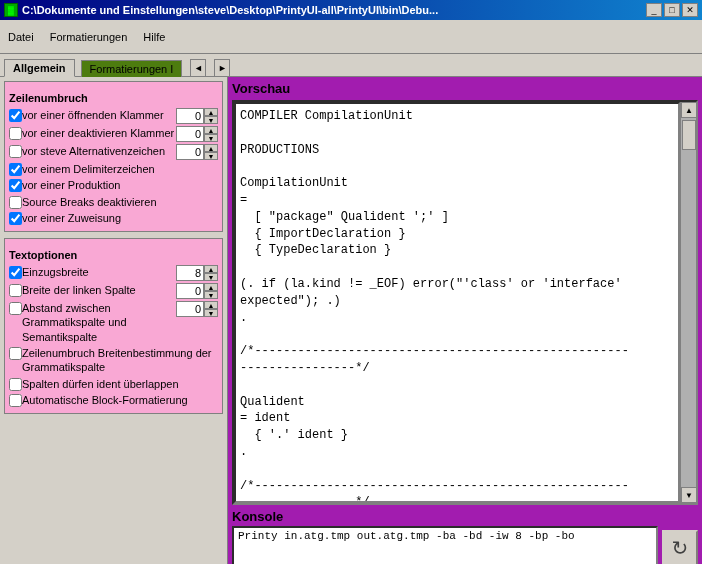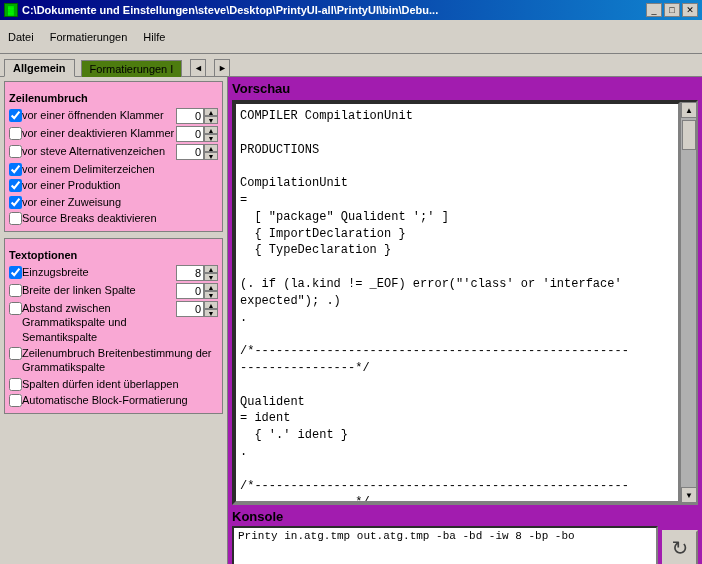--- a/index.html
+++ b/index.html
@@ -376,27 +376,27 @@
         <input type="checkbox" checked="" style="">
         <span class="checkbox-label">vor einem Delimiterzeichen</span>
       </div>
 
       <div class="checkbox-row">
         <input type="checkbox" checked="" style="">
         <span class="checkbox-label">vor einer Produktion</span>
       </div>
 
       <div class="checkbox-row">
+        <input type="checkbox" style="">
+        <span class="checkbox-label">Source Breaks deaktivieren</span>
+      </div>
+
+      <div class="checkbox-row">
         <input type="checkbox" checked="" style="">
         <span class="checkbox-label">vor einer Zuweisung</span>
-      </div>
-
-      <div class="checkbox-row">
-        <input type="checkbox" style="">
-        <span class="checkbox-label">Source Breaks deaktivieren</span>
       </div>
     </div>
 
     <div class="section-box">
       <div class="section-title">Textoptionen</div>
 
       <div class="checkbox-row">
         <input type="checkbox" checked="" style="">
         <span class="checkbox-label">Einzugsbreite</span>
         <div class="spinner-group">

